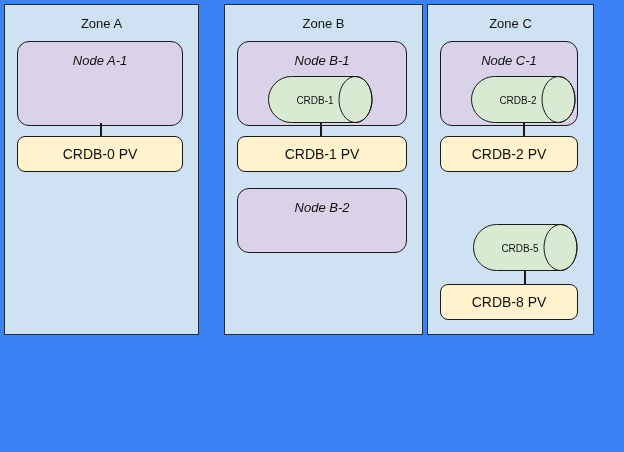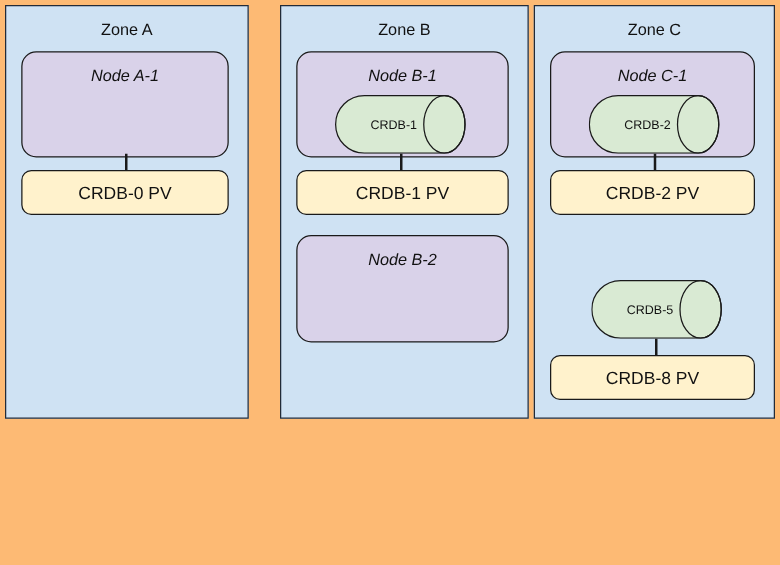--- a/index.html
+++ b/index.html
@@ -5,52 +5,52 @@
   html, body { margin: 0; padding: 0; }
   body {
     background: #000000;
     font-family: "Liberation Sans", sans-serif;
     color: #111111;
   }
   .canvas {
     position: relative;
     width: 624px;
     height: 452px;
-    background: #fdba74;
+    background: #3b82f6;
     overflow: hidden;
   }
   .zone {
     position: absolute;
     top: 4px;
     height: 331px;
     background: #cfe2f3;
     border: 1.5px solid #222b38;
     box-sizing: border-box;
   }
   .zone-a { left: 4px;   width: 195px; }
   .zone-b { left: 224px; width: 199px; }
-  .zone-c { left: 427px; width: 193px; }
+  .zone-c { left: 427px; width: 167px; }
 
   .zone-title {
     position: absolute;
     top: 11px; left: 0; right: 0;
     text-align: center;
     font-size: 13px;
     line-height: 16px;
   }
   .node {
     position: absolute;
     left: 12px; right: 15px;
     background: #d9d2e9;
     border: 1px solid #1a1a1a;
     border-radius: 12px;
     box-sizing: border-box;
   }
   .node-row1 { top: 36px; height: 85px; }
-  .node-b2   { top: 183px; height: 86px; }
+  .node-b2   { top: 183px; height: 65px; }
   .node-c2   { top: 181px; height: 89px; }
   .node-label {
     position: absolute;
     top: 11px; left: 0; right: 0;
     text-align: center;
     font-size: 13px;
     line-height: 16px;
     font-style: italic;
   }
   .cylinder {

